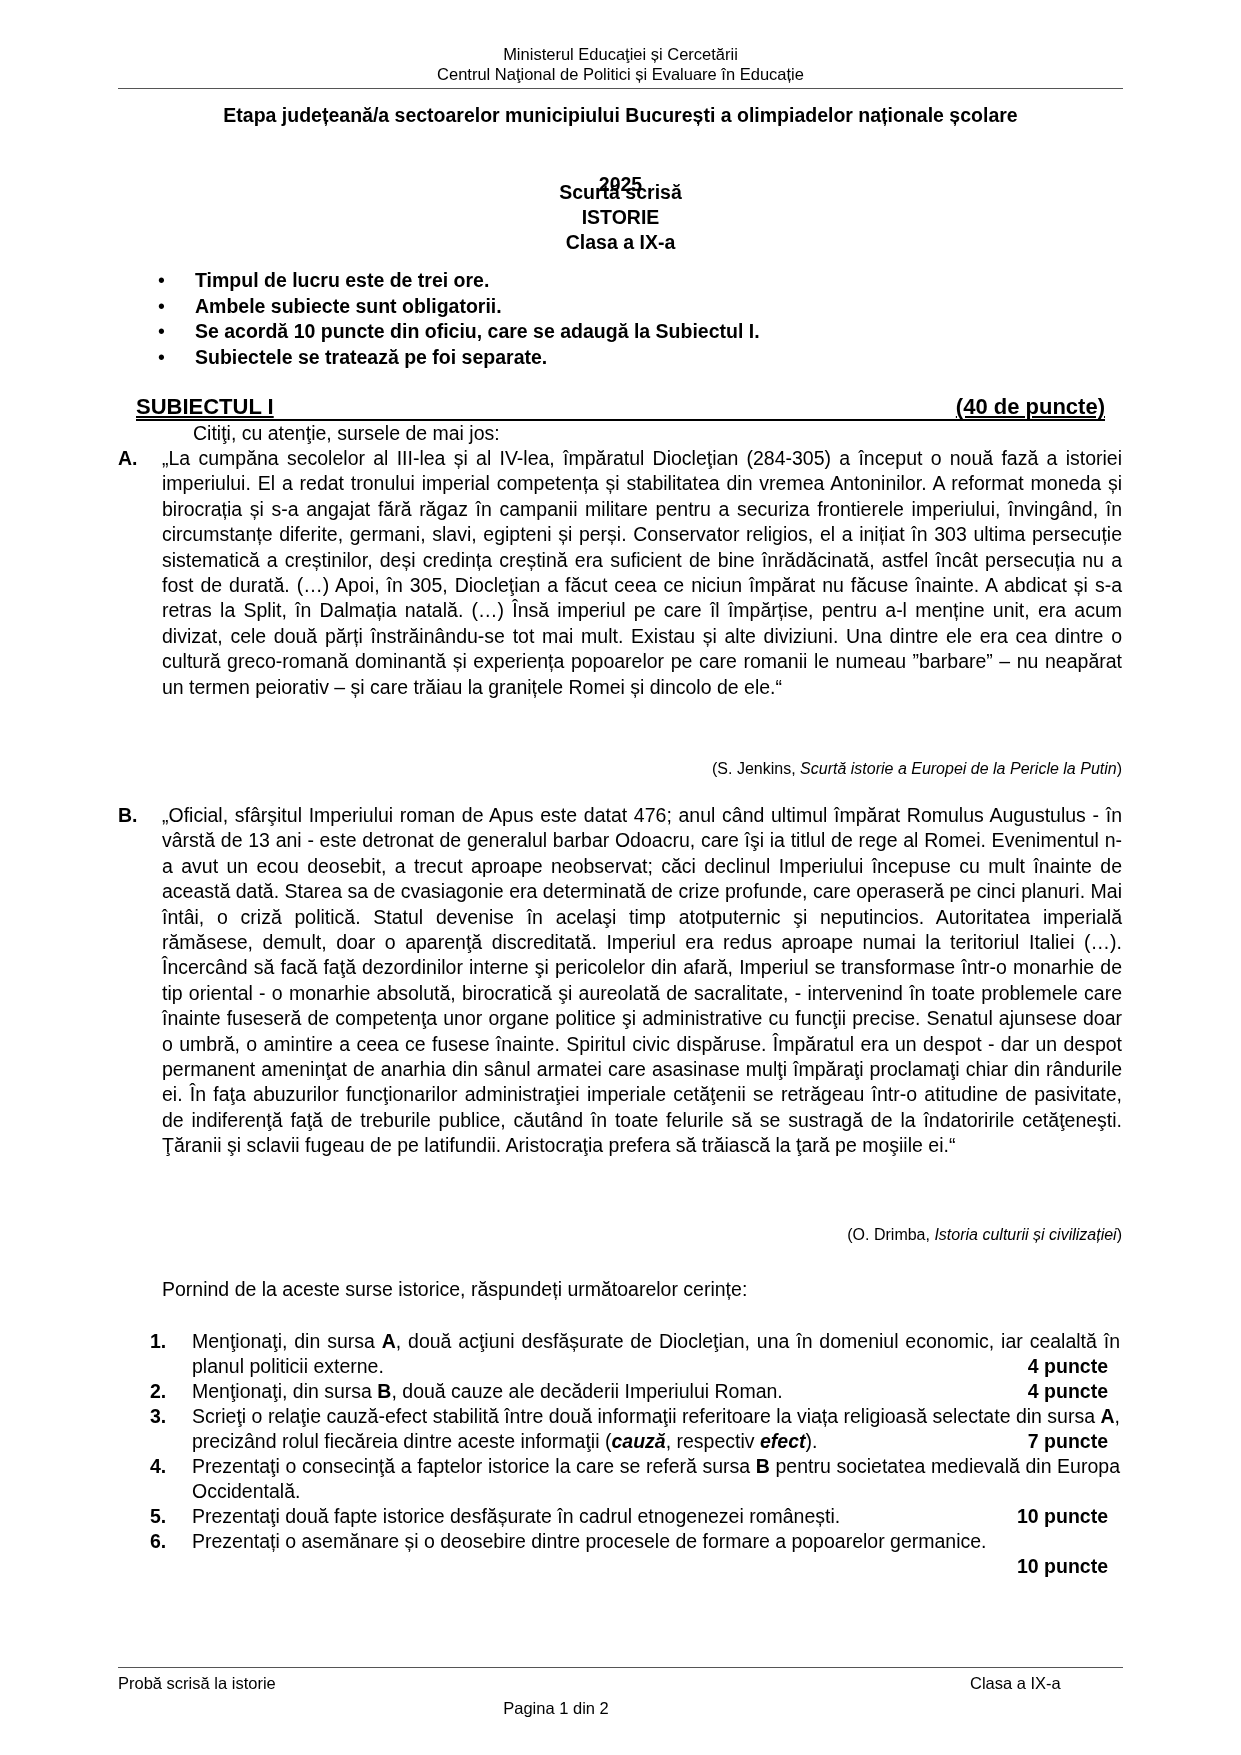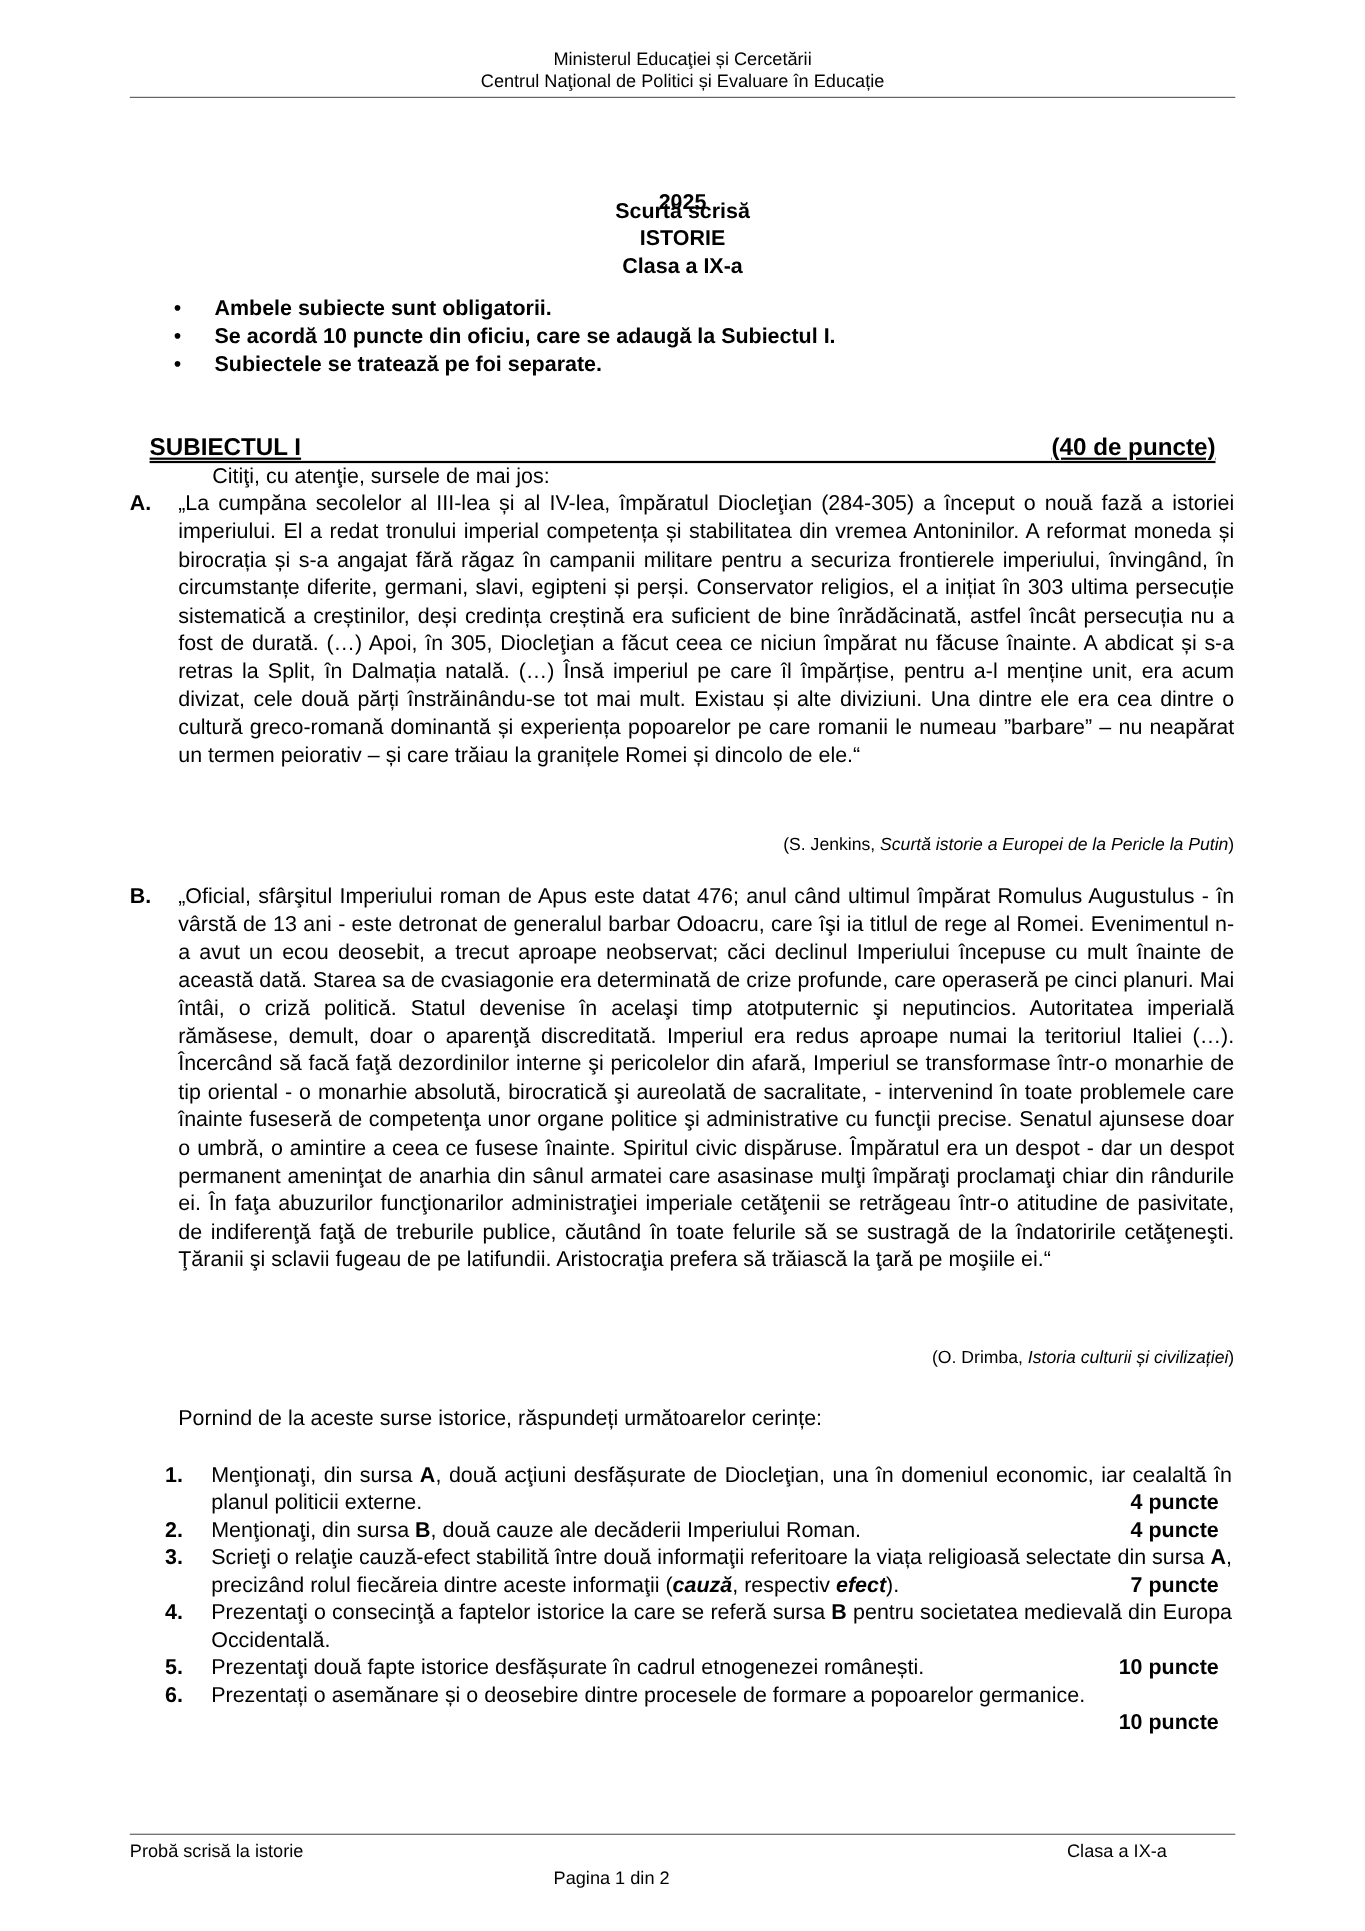--- a/index.html
+++ b/index.html
@@ -45,26 +45,28 @@
   .ft-center { position: absolute; left: 0; width: 1112px; text-align: center; top: 1698px; font-size: 16.5px; line-height: 20px; }
 </style>
 </head>
 <body>
 
 <div class="page">
   <div class="hdr hdr1">Ministerul Educaţiei și Cercetării</div>
   <div class="hdr hdr2">Centrul Naţional de Politici și Evaluare în Educație</div>
   <div class="hdr-rule"></div>
 
+  <div class="title t1">Etapa județeană/a sectoarelor municipiului București a olimpiadelor naționale școlare</div>
   <div class="title t2">2025</div>
   <div class="title t3">Scurtă scrisă</div>
   <div class="title t4">ISTORIE</div>
   <div class="title t5">Clasa a IX-a</div>
 
   <ul class="rules">
+    <li>Timpul de lucru este de trei ore.</li>
     <li>Ambele subiecte sunt obligatorii.</li>
     <li>Se acordă 10 puncte din oficiu, care se adaugă la Subiectul I.</li>
     <li>Subiectele se tratează pe foi separate.</li>
   </ul>
 
   <div class="subj">
     <span>SUBIECTUL I</span>
     <span>(40 de puncte)</span>
   </div>
 

